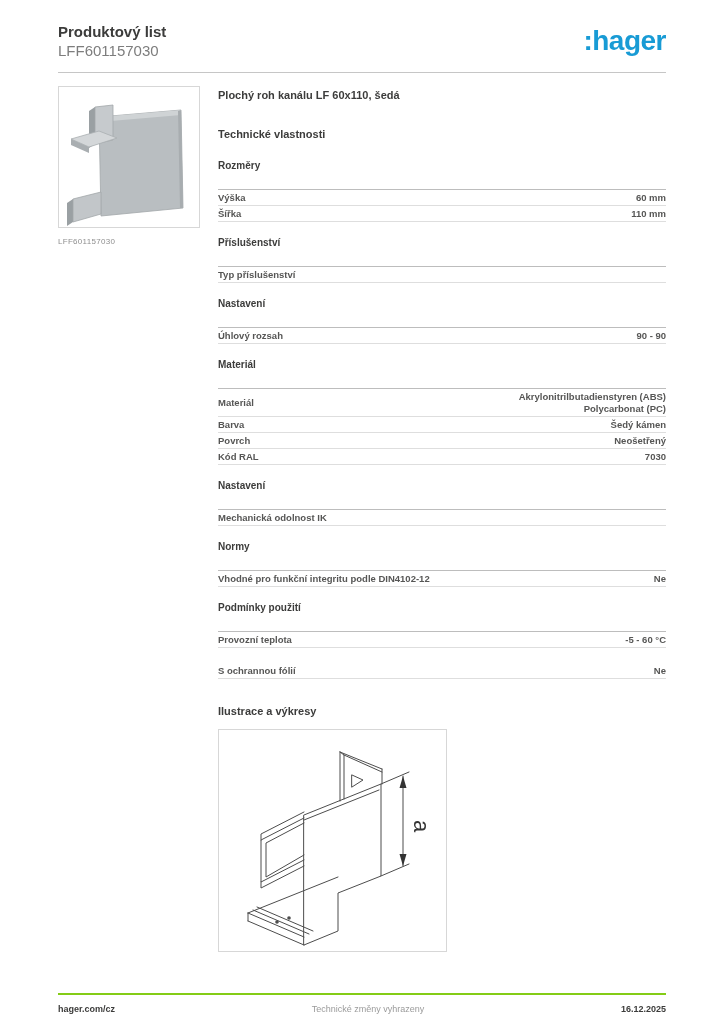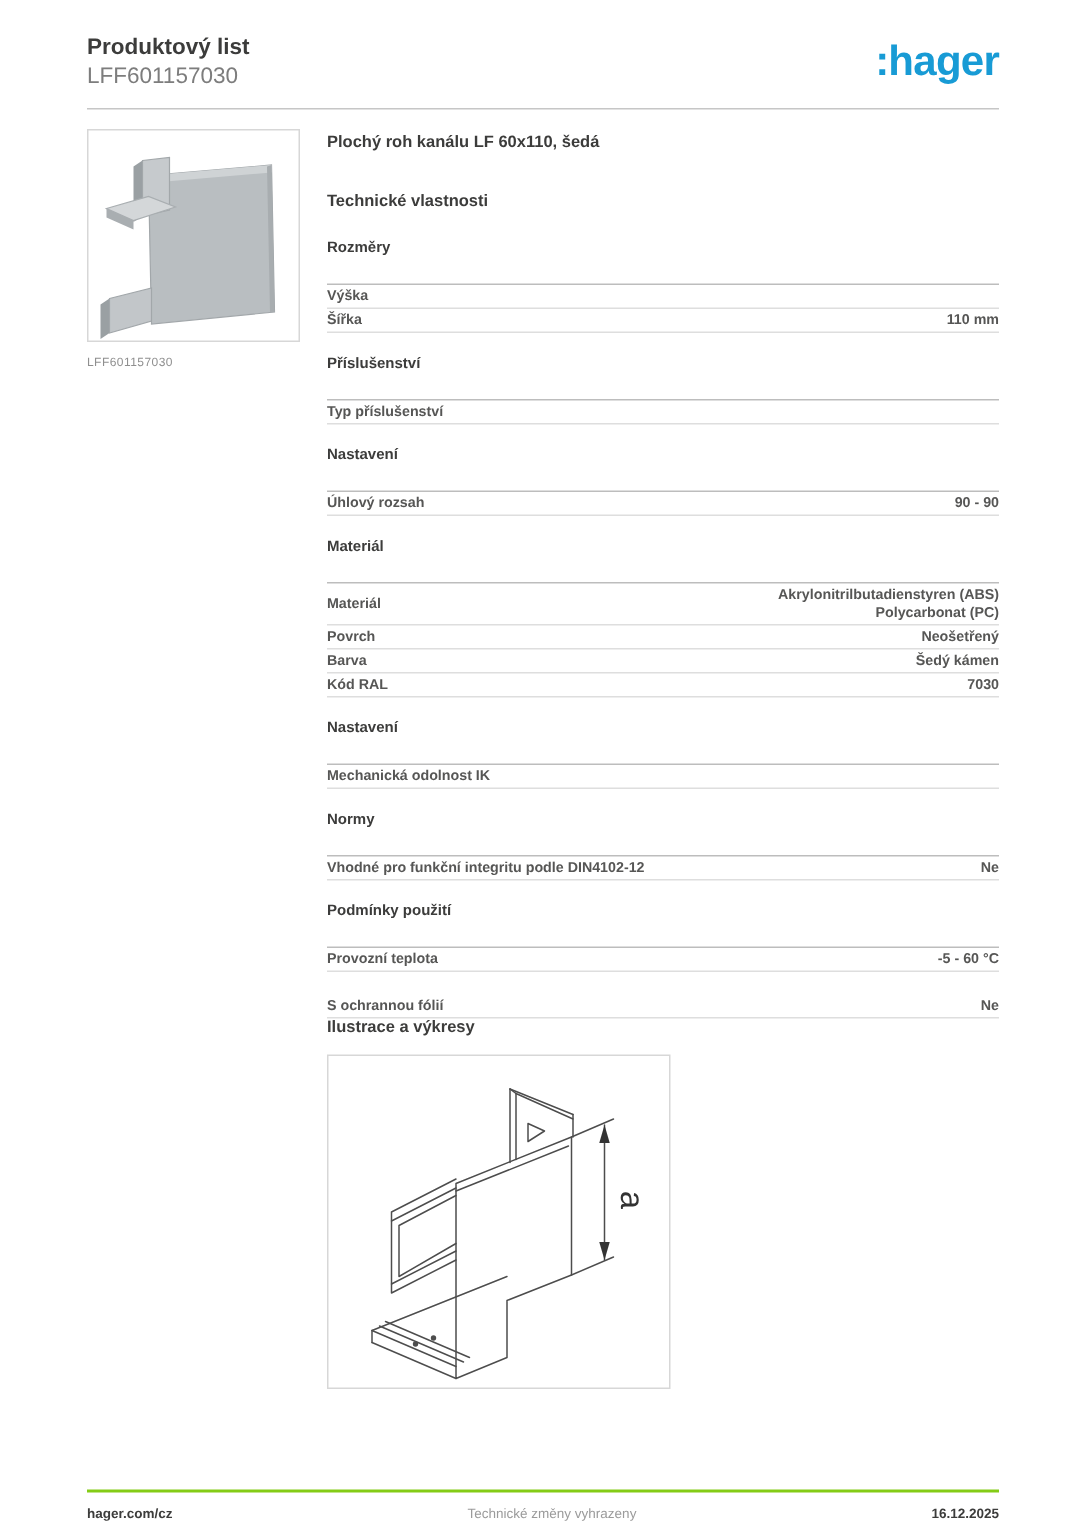--- a/index.html
+++ b/index.html
@@ -48,21 +48,21 @@
   .spec-row {
     display: flex; justify-content: space-between; align-items: center;
     padding: 2px 0 1.5px 0;
     border-bottom: 1px solid #dedede;
     font-size: 9.5px; line-height: 11.5px; color: #565655; font-weight: bold;
   }
   .row-label { text-align: left; padding-right: 12px; }
   .row-value { text-align: right; white-space: pre-line; flex: 1; }
 
   
-  .illustration-heading { font-size: 11px; font-weight: bold; }
+  .illustration-heading { font-size: 11px; font-weight: bold; margin-top: 26px; }
   .drawing-box {
     width: 229px; height: 223px;
     border: 1px solid #d7d7d7;
     margin-top: 12px;
     display: flex; align-items: center; justify-content: center;
   }
 
   
   .footer {
     position: absolute; left: 58px; width: 608px; top: 993px;
@@ -116,20 +116,21 @@
     <div class="right-col">
       <div class="product-title">Plochý roh kanálu LF 60x110, šedá</div>
       <div class="tech-heading">Technické vlastnosti</div>
 
       <div class="sections" id="sections">
   <div class="spec-section">
     <div class="section-title">Rozměry</div>
     <div>
   <div class="spec-row">
     <span class="row-label">Výška</span>
+    <span class="row-value">60 mm</span>
   </div>
 
   <div class="spec-row">
     <span class="row-label">Šířka</span>
     <span class="row-value">110 mm</span>
   </div>
 </div>
   </div>
 
   <div class="spec-section">
@@ -154,27 +155,27 @@
   <div class="spec-section">
     <div class="section-title">Materiál</div>
     <div>
   <div class="spec-row">
     <span class="row-label">Materiál</span>
     <span class="row-value">Akrylonitrilbutadienstyren (ABS)
 Polycarbonat (PC)</span>
   </div>
 
   <div class="spec-row">
+    <span class="row-label">Barva</span>
+    <span class="row-value">Šedý kámen</span>
+  </div>
+
+  <div class="spec-row">
     <span class="row-label">Povrch</span>
     <span class="row-value">Neošetřený</span>
-  </div>
-
-  <div class="spec-row">
-    <span class="row-label">Barva</span>
-    <span class="row-value">Šedý kámen</span>
   </div>
 
   <div class="spec-row">
     <span class="row-label">Kód RAL</span>
     <span class="row-value">7030</span>
   </div>
 </div>
   </div>
 
   <div class="spec-section">

